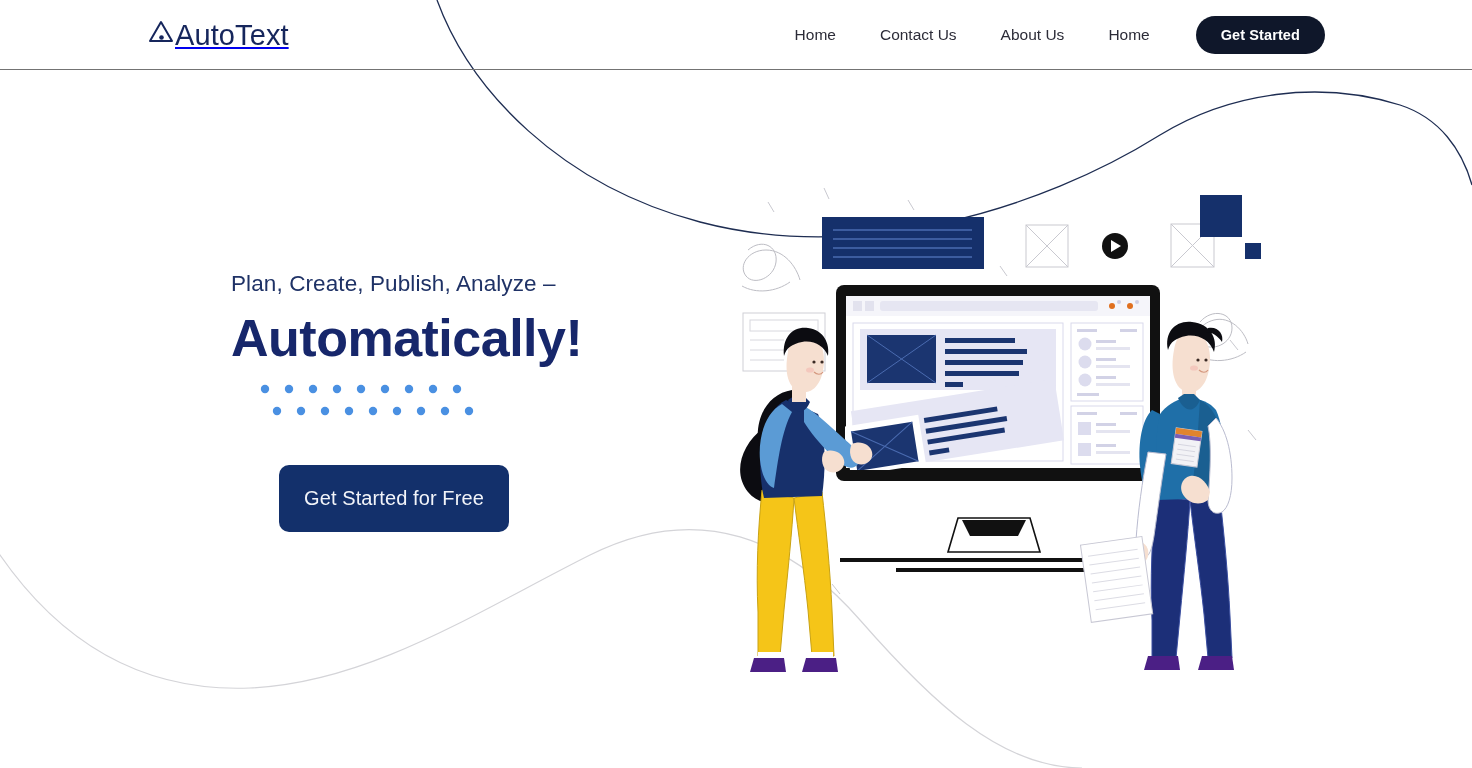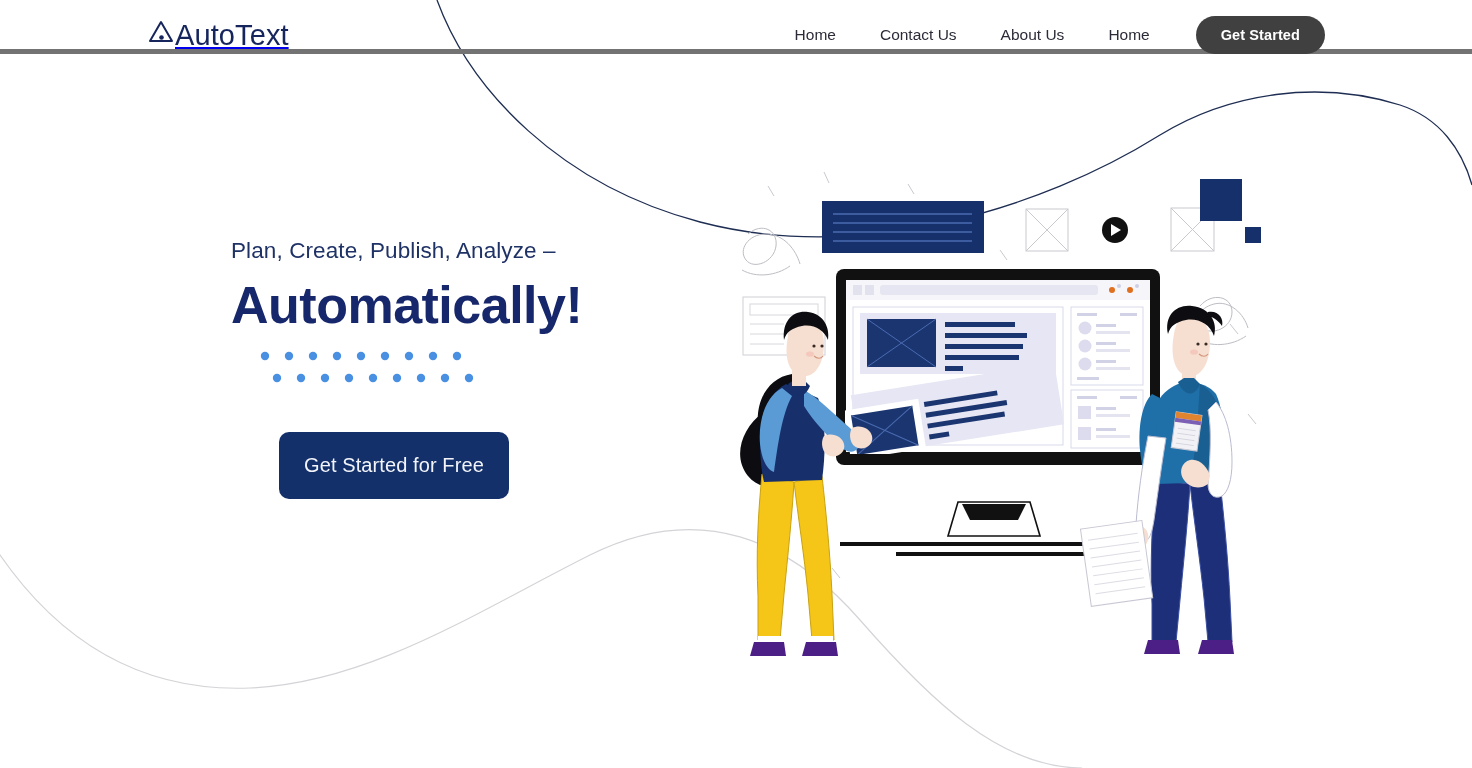--- a/index.html
+++ b/index.html
@@ -25,25 +25,25 @@
     width: 1472px;
     height: 768px;
     pointer-events: none;
     z-index: 0;
   }
 
   
   .header {
     position: relative;
     z-index: 5;
-    height: 54px;
+    height: 70px;
     width: 100%;
     display: flex;
     align-items: center;
-    border-bottom: 5px solid #737373;
+    border-bottom: 1px solid #737373;
     background: transparent;
   }
 
   .logo {
     position: absolute;
     left: 148px;
     top: 17px;
     display: flex;
     align-items: baseline;
     height: 36px;
@@ -72,21 +72,21 @@
     color: #2c2c38;
     padding: 4px 22px;
     line-height: 69px;
     text-decoration: none;
     white-space: nowrap;
     cursor: pointer;
   }
 
   .nav-cta {
     margin-left: 24px;
-    background: #404040;
+    background: #0f172a;
     color: #ffffff;
     font-size: 14.5px;
     font-weight: bold;
     border: none;
     border-radius: 22px;
     padding: 11px 25px;
     cursor: pointer;
     font-family: "Liberation Sans", sans-serif;
     letter-spacing: 0.1px;
     white-space: nowrap;
@@ -96,21 +96,21 @@
   .hero {
     position: relative;
     z-index: 3;
     width: 1472px;
     height: 699px;
   }
 
   .hero-copy {
     position: absolute;
     left: 231px;
-    top: 182px;
+    top: 199px;
     width: 520px;
   }
 
   .eyebrow {
     font-size: 22.5px;
     font-weight: 400;
     color: #1f3266;
     letter-spacing: 0.1px;
     line-height: 30px;
     white-space: nowrap;

